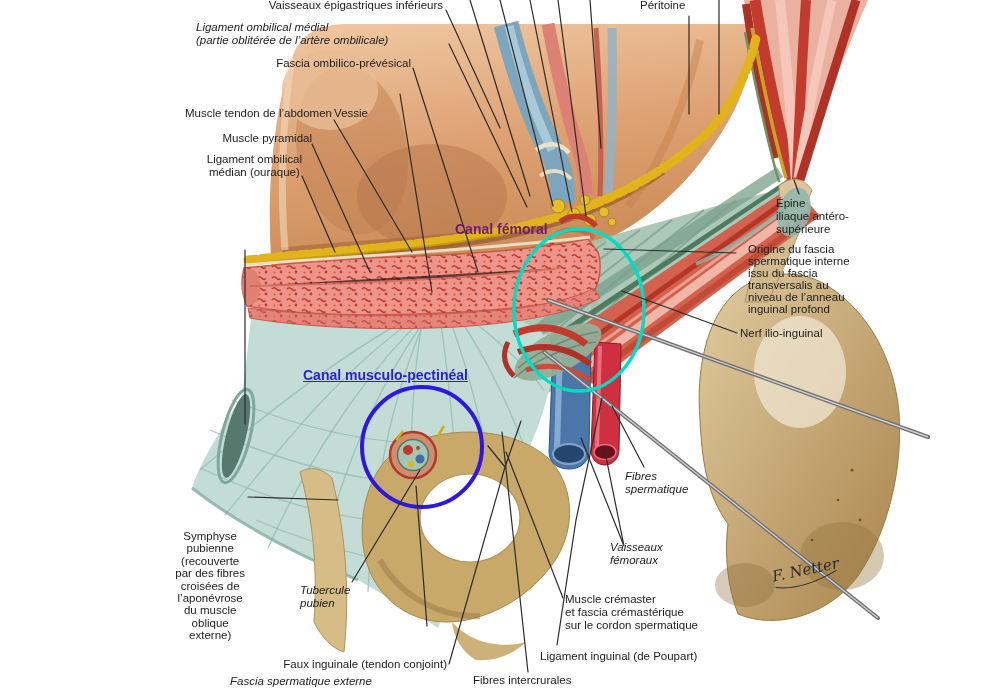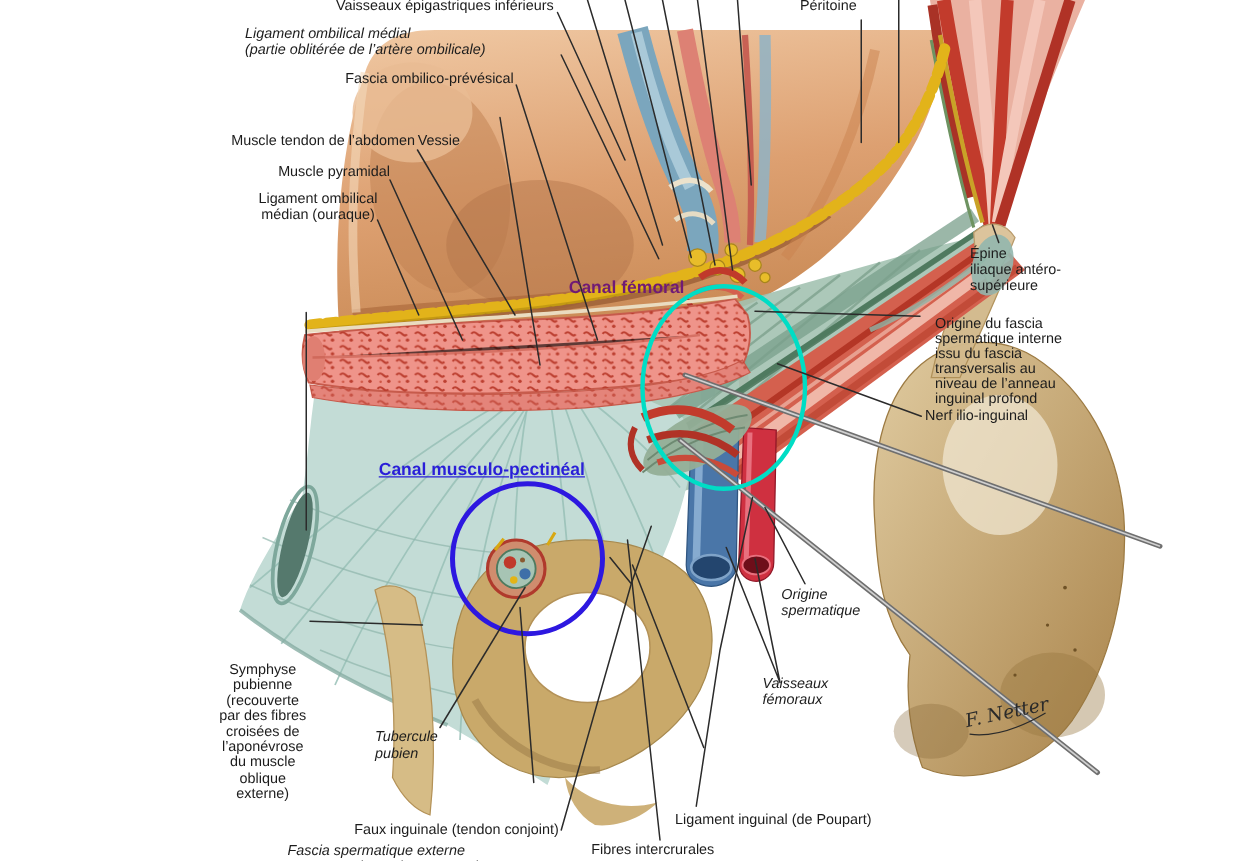--- a/index.html
+++ b/index.html
@@ -252,29 +252,32 @@
 <div class="lbl c" style="left:300px;top:584px;width:76px;">Tubercule
 pubien</div>
 <div class="lbl c" style="left:230px;top:627px;width:205px;margin-top:48px;">Fascia spermatique externe
 recouvrant le cordon spermatique</div>
 <div class="lbl r" style="right:553px;top:658px;">Faux inguinale (tendon conjoint)</div>
 <div class="lbl" style="left:473px;top:674px;">Fibres intercrurales</div>
 <div class="lbl" style="left:640px;top:-1px;">Péritoine</div>
 <div class="lbl" style="left:776px;top:197px;">Épine
 iliaque antéro-
 supérieure</div>
-<div class="lbl" id="lbl-origine" style="left:748px;top:253px;">Origine du fascia
+<div class="lbl" id="lbl-origine" style="left:748px;top:243px;">Origine du fascia
 spermatique interne
 issu du fascia
 transversalis au
 niveau de l’anneau
 inguinal profond</div>
 <div class="lbl" style="left:740px;top:327px;">Nerf ilio-inguinal</div>
-<div class="lbl c" style="left:625px;top:470px;width:80px;">Origine
+<div class="lbl c" style="left:625px;top:470px;width:80px;">Fibres
 spermatique</div>
 <div class="lbl c" style="left:610px;top:541px;width:80px;">Vaisseaux
 fémoraux</div>
+<div class="lbl" style="left:565px;top:593px;">Muscle crémaster
+et fascia crémastérique
+sur le cordon spermatique</div>
 <div class="lbl" style="left:540px;top:650px;">Ligament inguinal (de Poupart)</div>
 
 <div class="canal-lbl" style="left: 455px; top: 221px; color: #701a75; text-align: right;">Canal fémoral</div>
 <div class="canal-lbl" style="left: 303px; top: 367px; color: rgb(42, 31, 216); text-decoration: underline;">Canal musculo-pectinéal</div>
 
 </div>
 
 </body></html>

